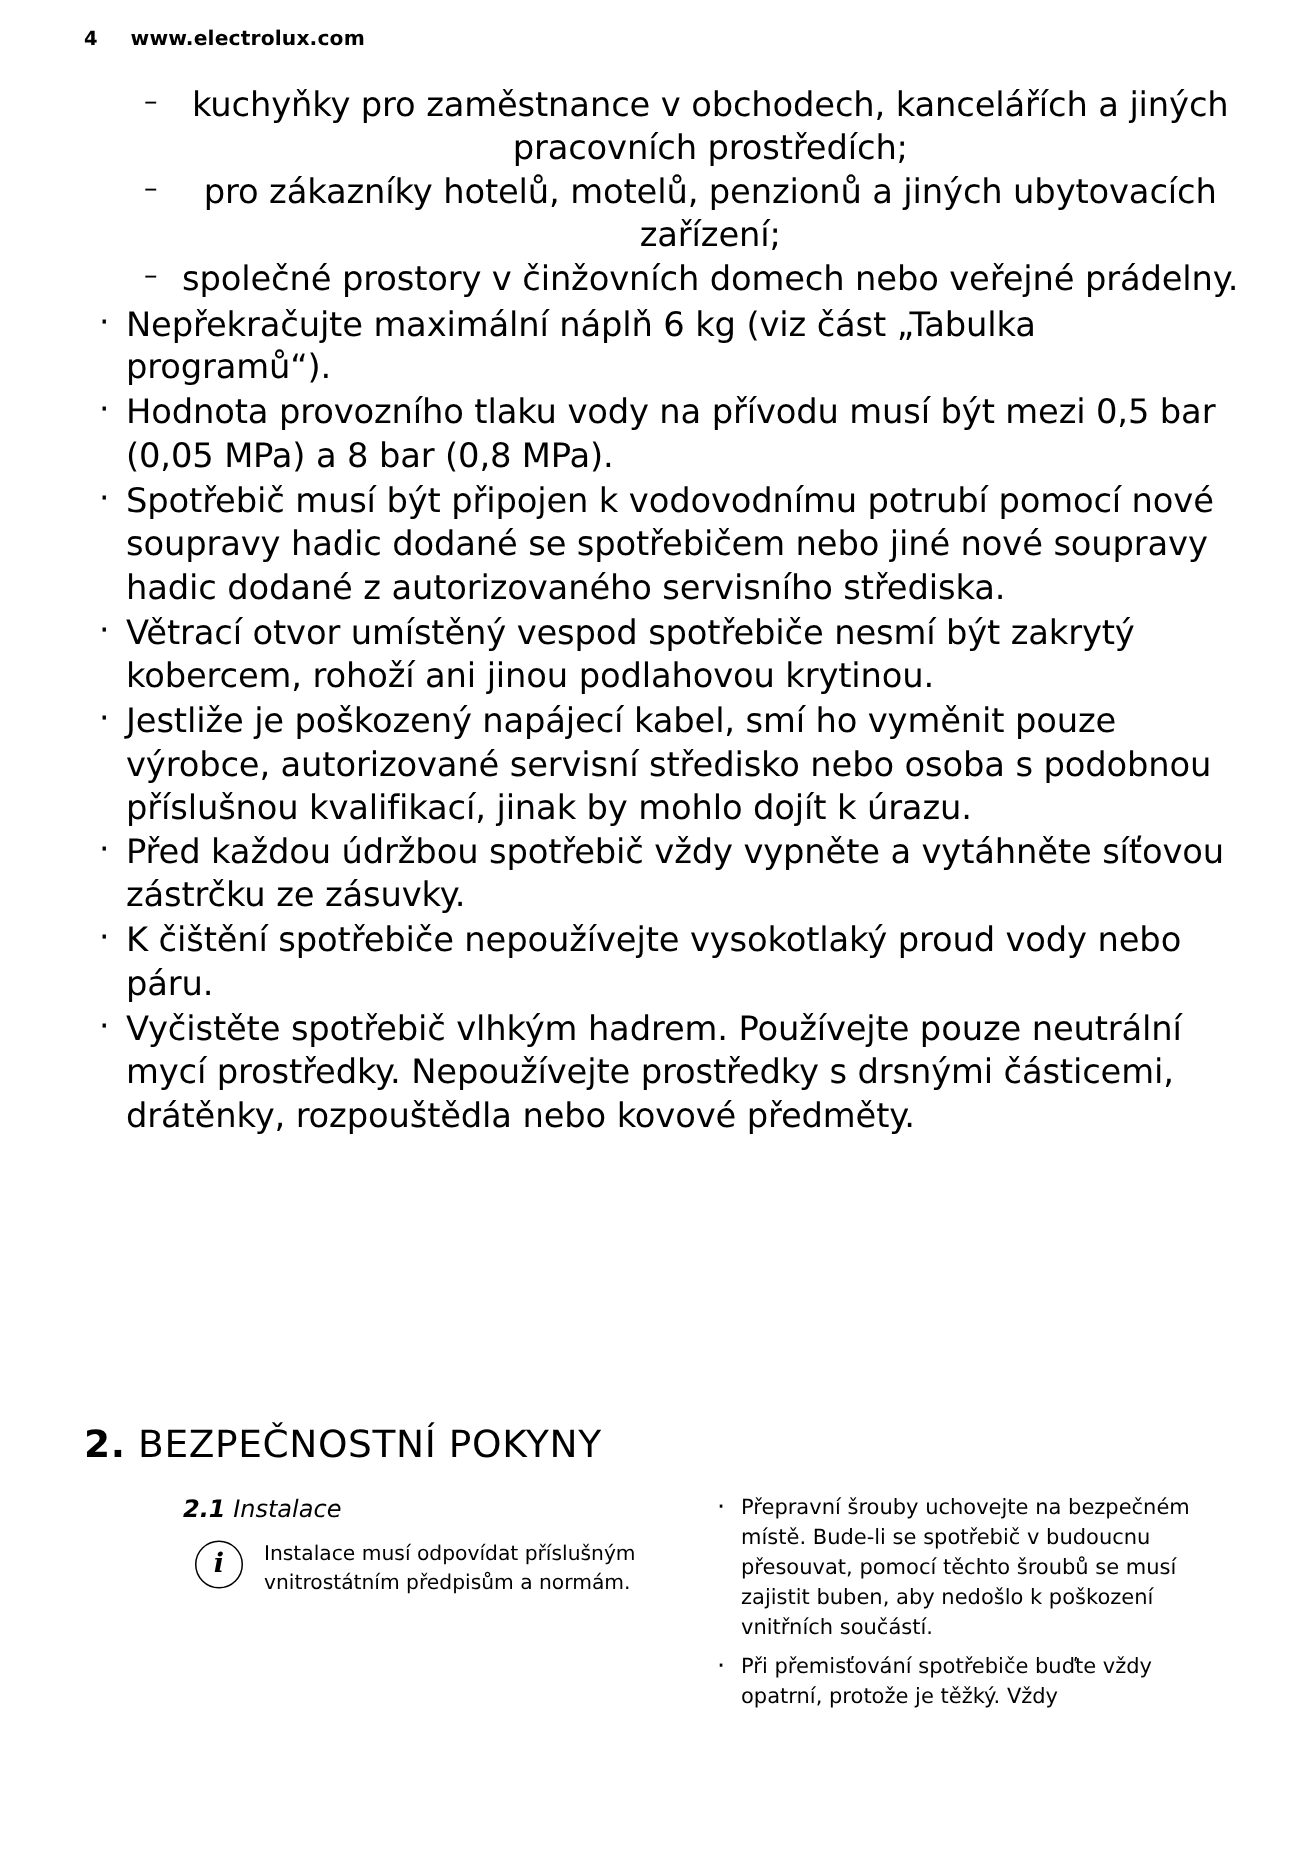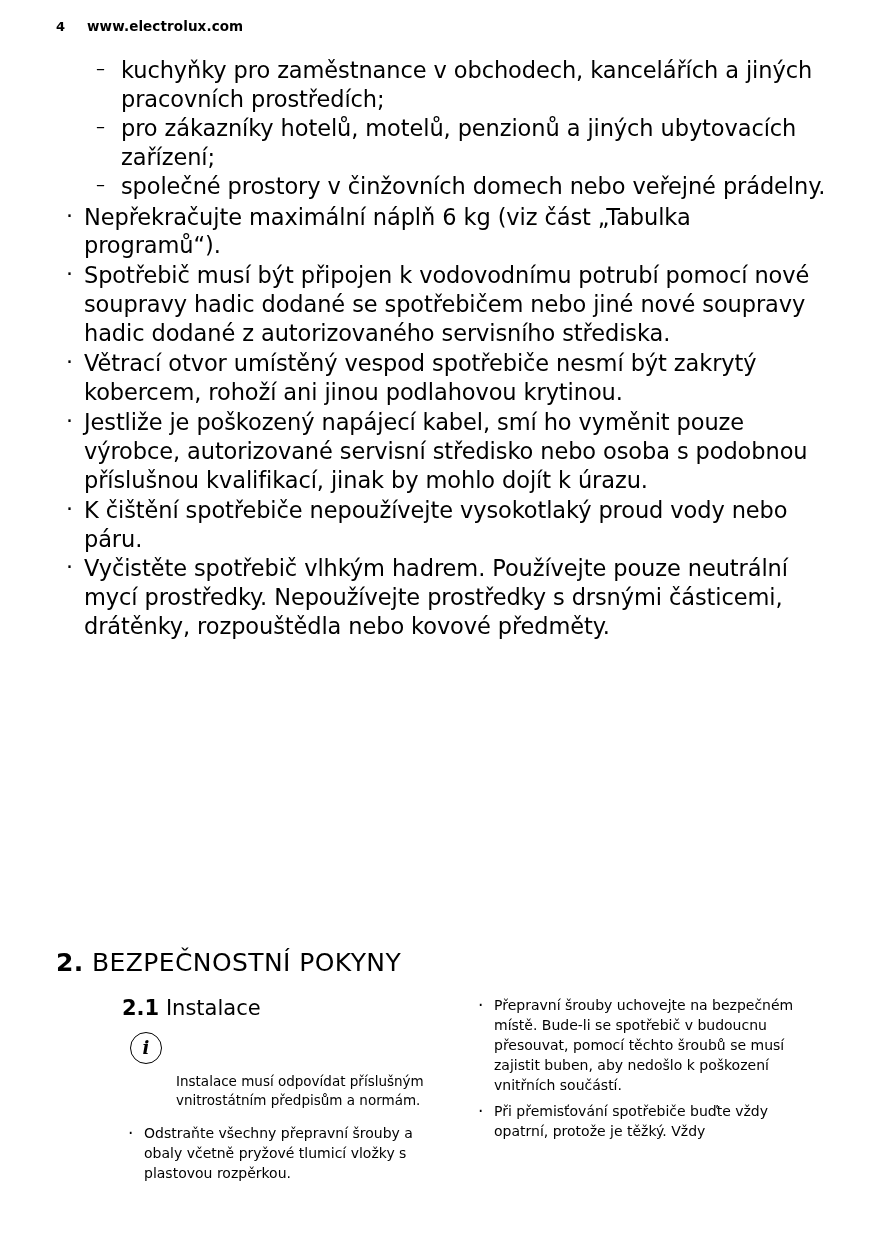--- a/index.html
+++ b/index.html
@@ -74,20 +74,21 @@
     font-size: 22px;
     line-height: 1.285;
     color: #000;
   }
   ul.level1 > li.nobullet::before { content: ""; }
 
   ul.level2 {
     list-style: none;
     margin: 0 0 2px 0;
     padding: 0;
+    text-align: center;
   }
   ul.level2 > li {
     position: relative;
     padding-left: 37px;
     margin-bottom: 0px;
     font-size: 22.5px;
     line-height: 1.285;
     color: #000;
     letter-spacing: -0.1px;
   }
@@ -126,23 +127,24 @@
     display: flex;
     gap: 30px;
   }
   .col {
     width: 375px;
   }
   .col.left { padding-left: 66px; width: 310px; }
   .col.right { padding-left: 10px; width: 340px; }
 
   .sub-heading {
-    font-size: 21px;
+    font-size: 16px;
     margin-bottom: 10px;
     color: #000;
+    font-style: italic;
   }
   .sub-heading .snum { font-weight: bold; }
   .sub-heading .stext { font-weight: normal; }
 
   .note-block {
     display: flex;
     gap: 14px;
     align-items: flex-start;
     margin-top: 10px;
     margin-bottom: 14px;
@@ -162,21 +164,20 @@
     font-weight: bold;
     line-height: 1;
     margin-top: 2px;
     margin-left: 8px;
   }
   .note-text {
     font-size: 13.5px;
     line-height: 1.42;
     color: #000;
     padding-top: 2px;
-    margin-top: 40px;
   }
 
   ul.small {
     list-style: none;
     margin: 0;
     padding: 0;
   }
   ul.small > li {
     position: relative;
     padding-left: 22px;
@@ -209,23 +210,25 @@
 
       <li class="nobullet">
         <ul class="level2">
           <li>kuchyňky pro zaměstnance v obchodech, kancelářích a jiných pracovních prostředích;</li>
           <li>pro zákazníky hotelů, motelů, penzionů a jiných ubytovacích zařízení;</li>
           <li>společné prostory v činžovních domech nebo veřejné prádelny.</li>
         </ul>
       </li>
 
       <li>Nepřekračujte maximální náplň 6 kg (viz část „Tabulka programů“).</li>
+      <li>Hodnota provozního tlaku vody na přívodu musí být mezi 0,5 bar (0,05 MPa) a 8 bar (0,8 MPa).</li>
       <li>Spotřebič musí být připojen k vodovodnímu potrubí pomocí nové soupravy hadic dodané se spotřebičem nebo jiné nové soupravy hadic dodané z autorizovaného servisního střediska.</li>
       <li>Větrací otvor umístěný vespod spotřebiče nesmí být zakrytý kobercem, rohoží ani jinou podlahovou krytinou.</li>
       <li>Jestliže je poškozený napájecí kabel, smí ho vyměnit pouze výrobce, autorizované servisní středisko nebo osoba s podobnou příslušnou kvalifikací, jinak by mohlo dojít k úrazu.</li>
+      <li>Před každou údržbou spotřebič vždy vypněte a vytáhněte síťovou zástrčku ze zásuvky.</li>
       <li>K čištění spotřebiče nepoužívejte vysokotlaký proud vody nebo páru.</li>
       <li>Vyčistěte spotřebič vlhkým hadrem. Používejte pouze neutrální mycí prostředky. Nepoužívejte prostředky s drsnými částicemi, drátěnky, rozpouštědla nebo kovové předměty.</li>
     </ul>
 
   </div>
 
   <div class="chapter">
     <span class="num">2.</span>
     <span class="ttl">BEZPEČNOSTNÍ POKYNY</span>
   </div>
@@ -236,23 +239,20 @@
       <div class="sub-heading">
         <span class="snum">2.1</span>
         <span class="stext">Instalace</span>
       </div>
 
       <div class="note-block">
         <div class="info-icon">i</div>
         <div class="note-text">Instalace musí odpovídat příslušným vnitrostátním předpisům a normám.</div>
       </div>
 
-      <ul class="small">
-        <li>Odstraňte všechny přepravní šrouby a obaly včetně pryžové tlumicí vložky s plastovou rozpěrkou.</li>
-      </ul>
     </div>
 
     <div class="col right">
       <ul class="small">
         <li>Přepravní šrouby uchovejte na bezpečném místě. Bude-li se spotřebič v budoucnu přesouvat, pomocí těchto šroubů se musí zajistit buben, aby nedošlo k poškození vnitřních součástí.</li>
         <li>Při přemisťování spotřebiče buďte vždy opatrní, protože je těžký. Vždy</li>
       </ul>
     </div>
 
   </div>

